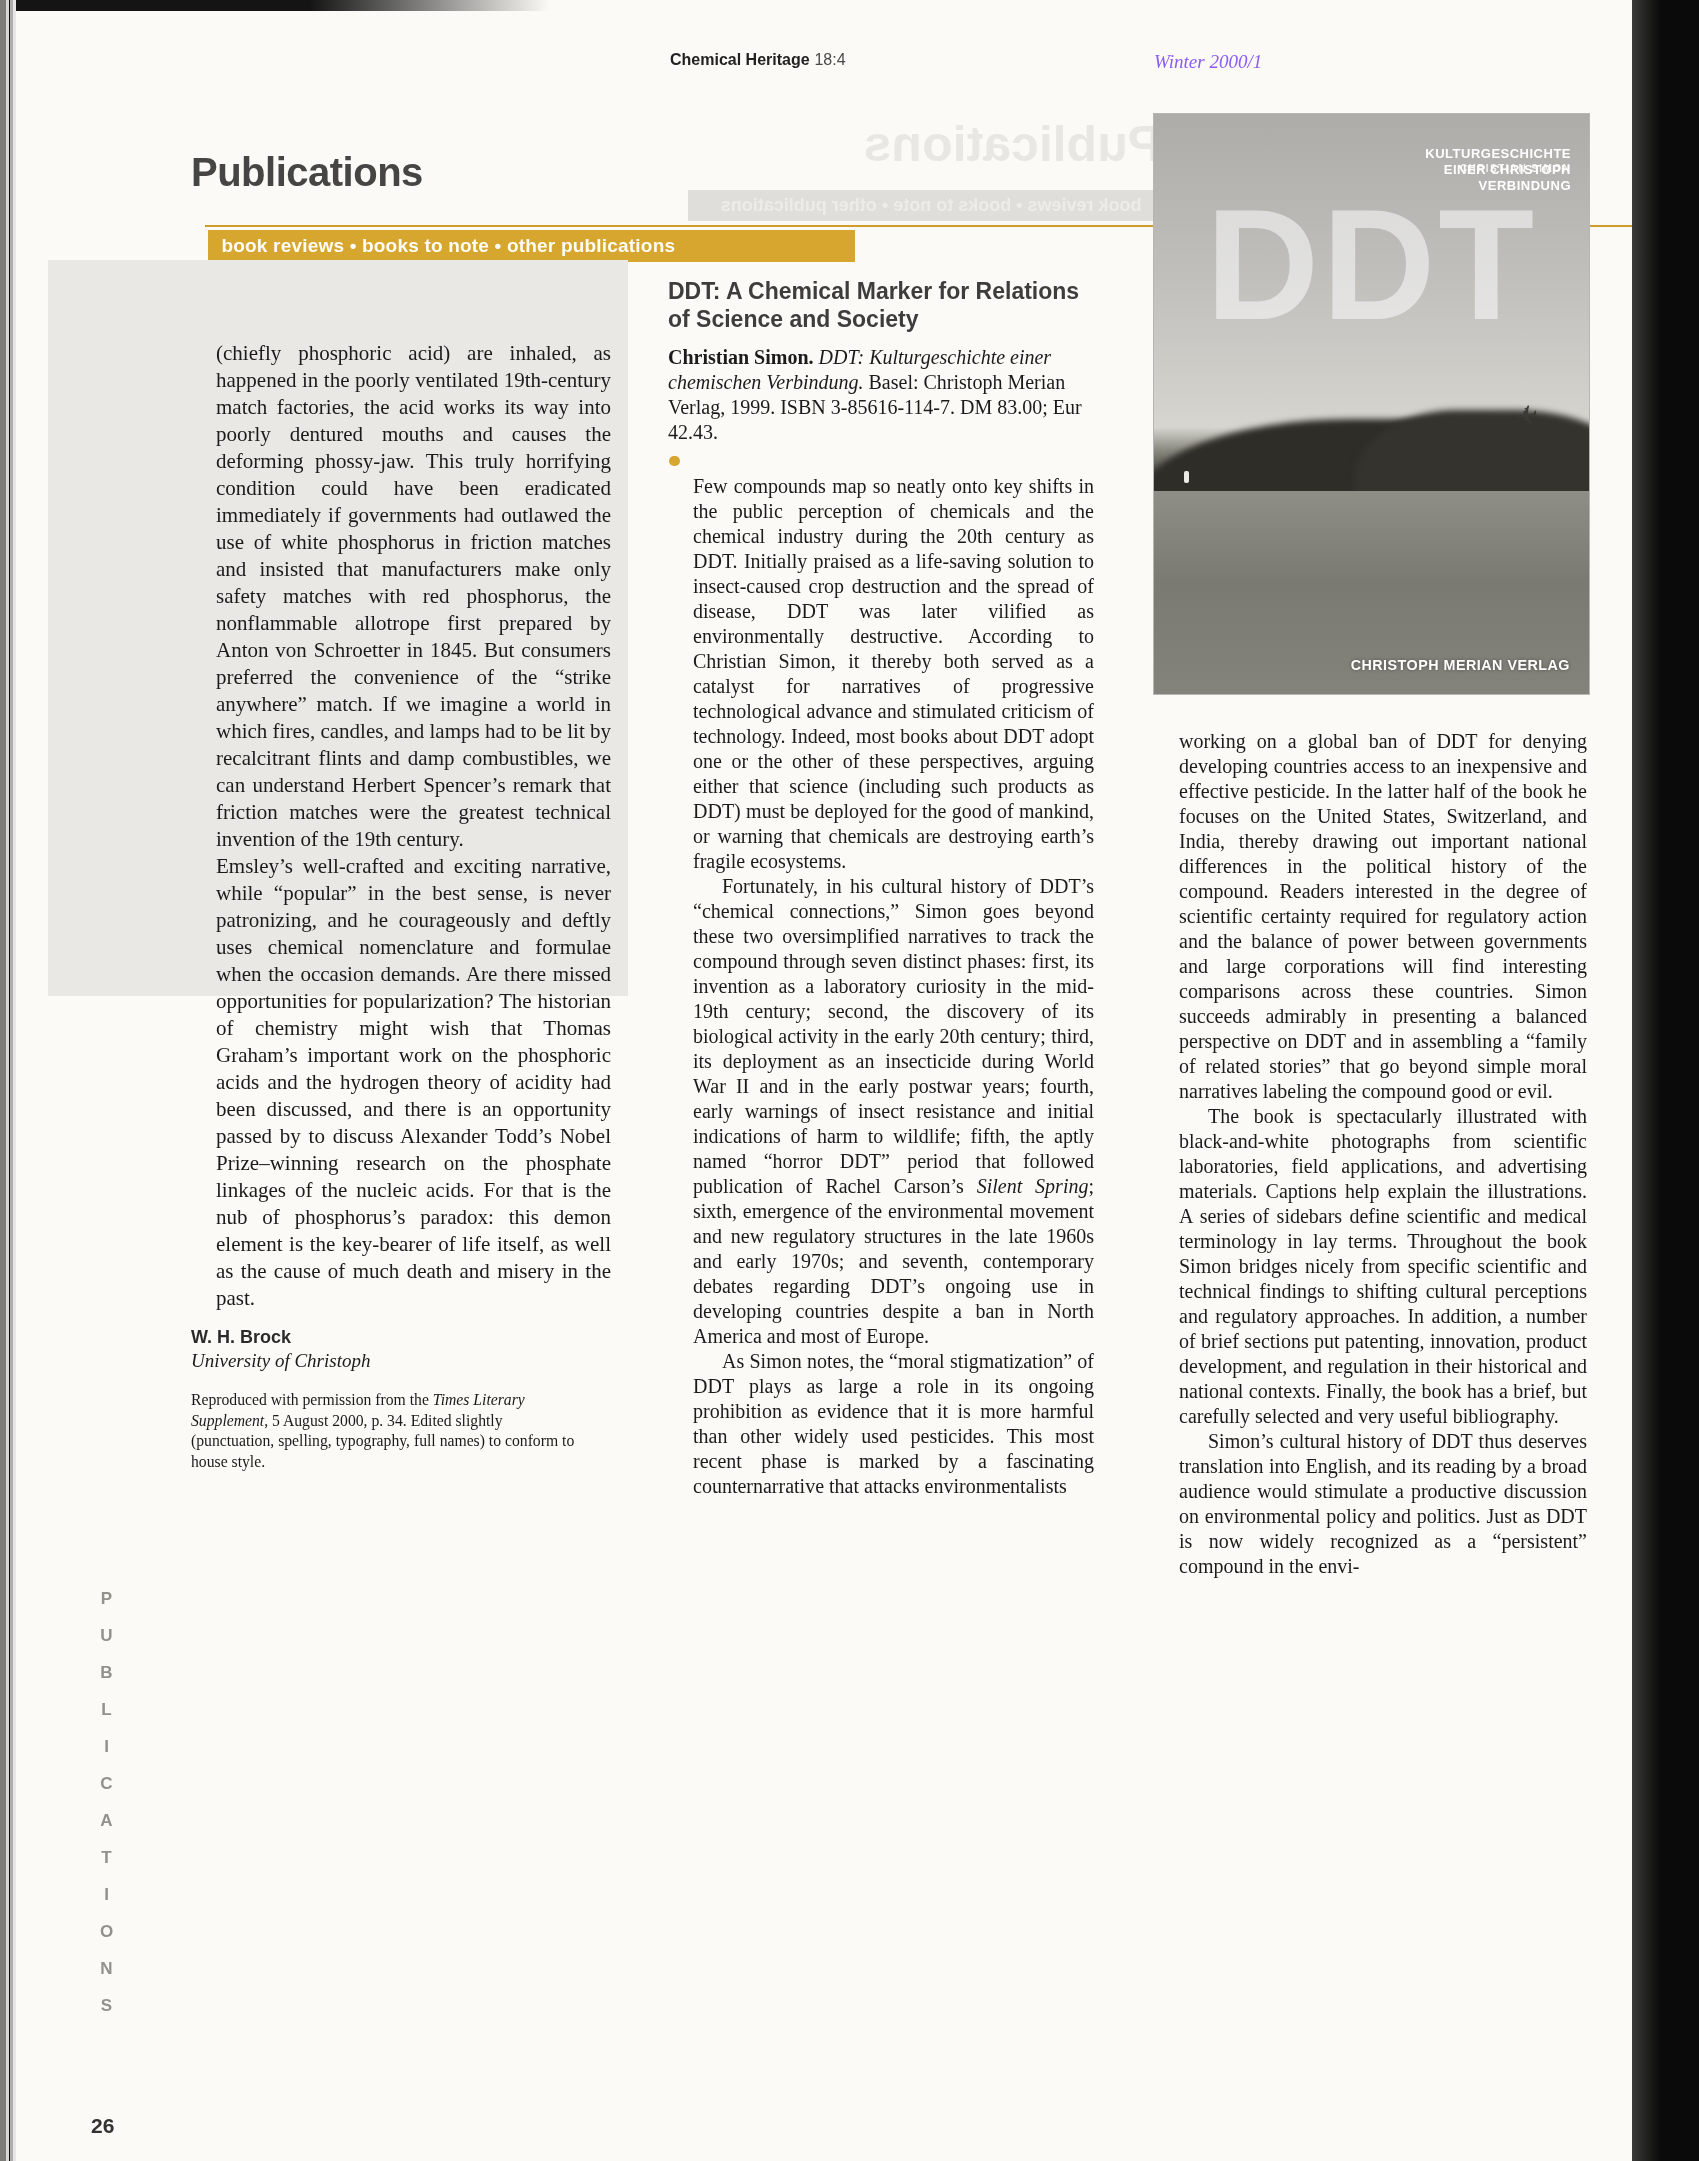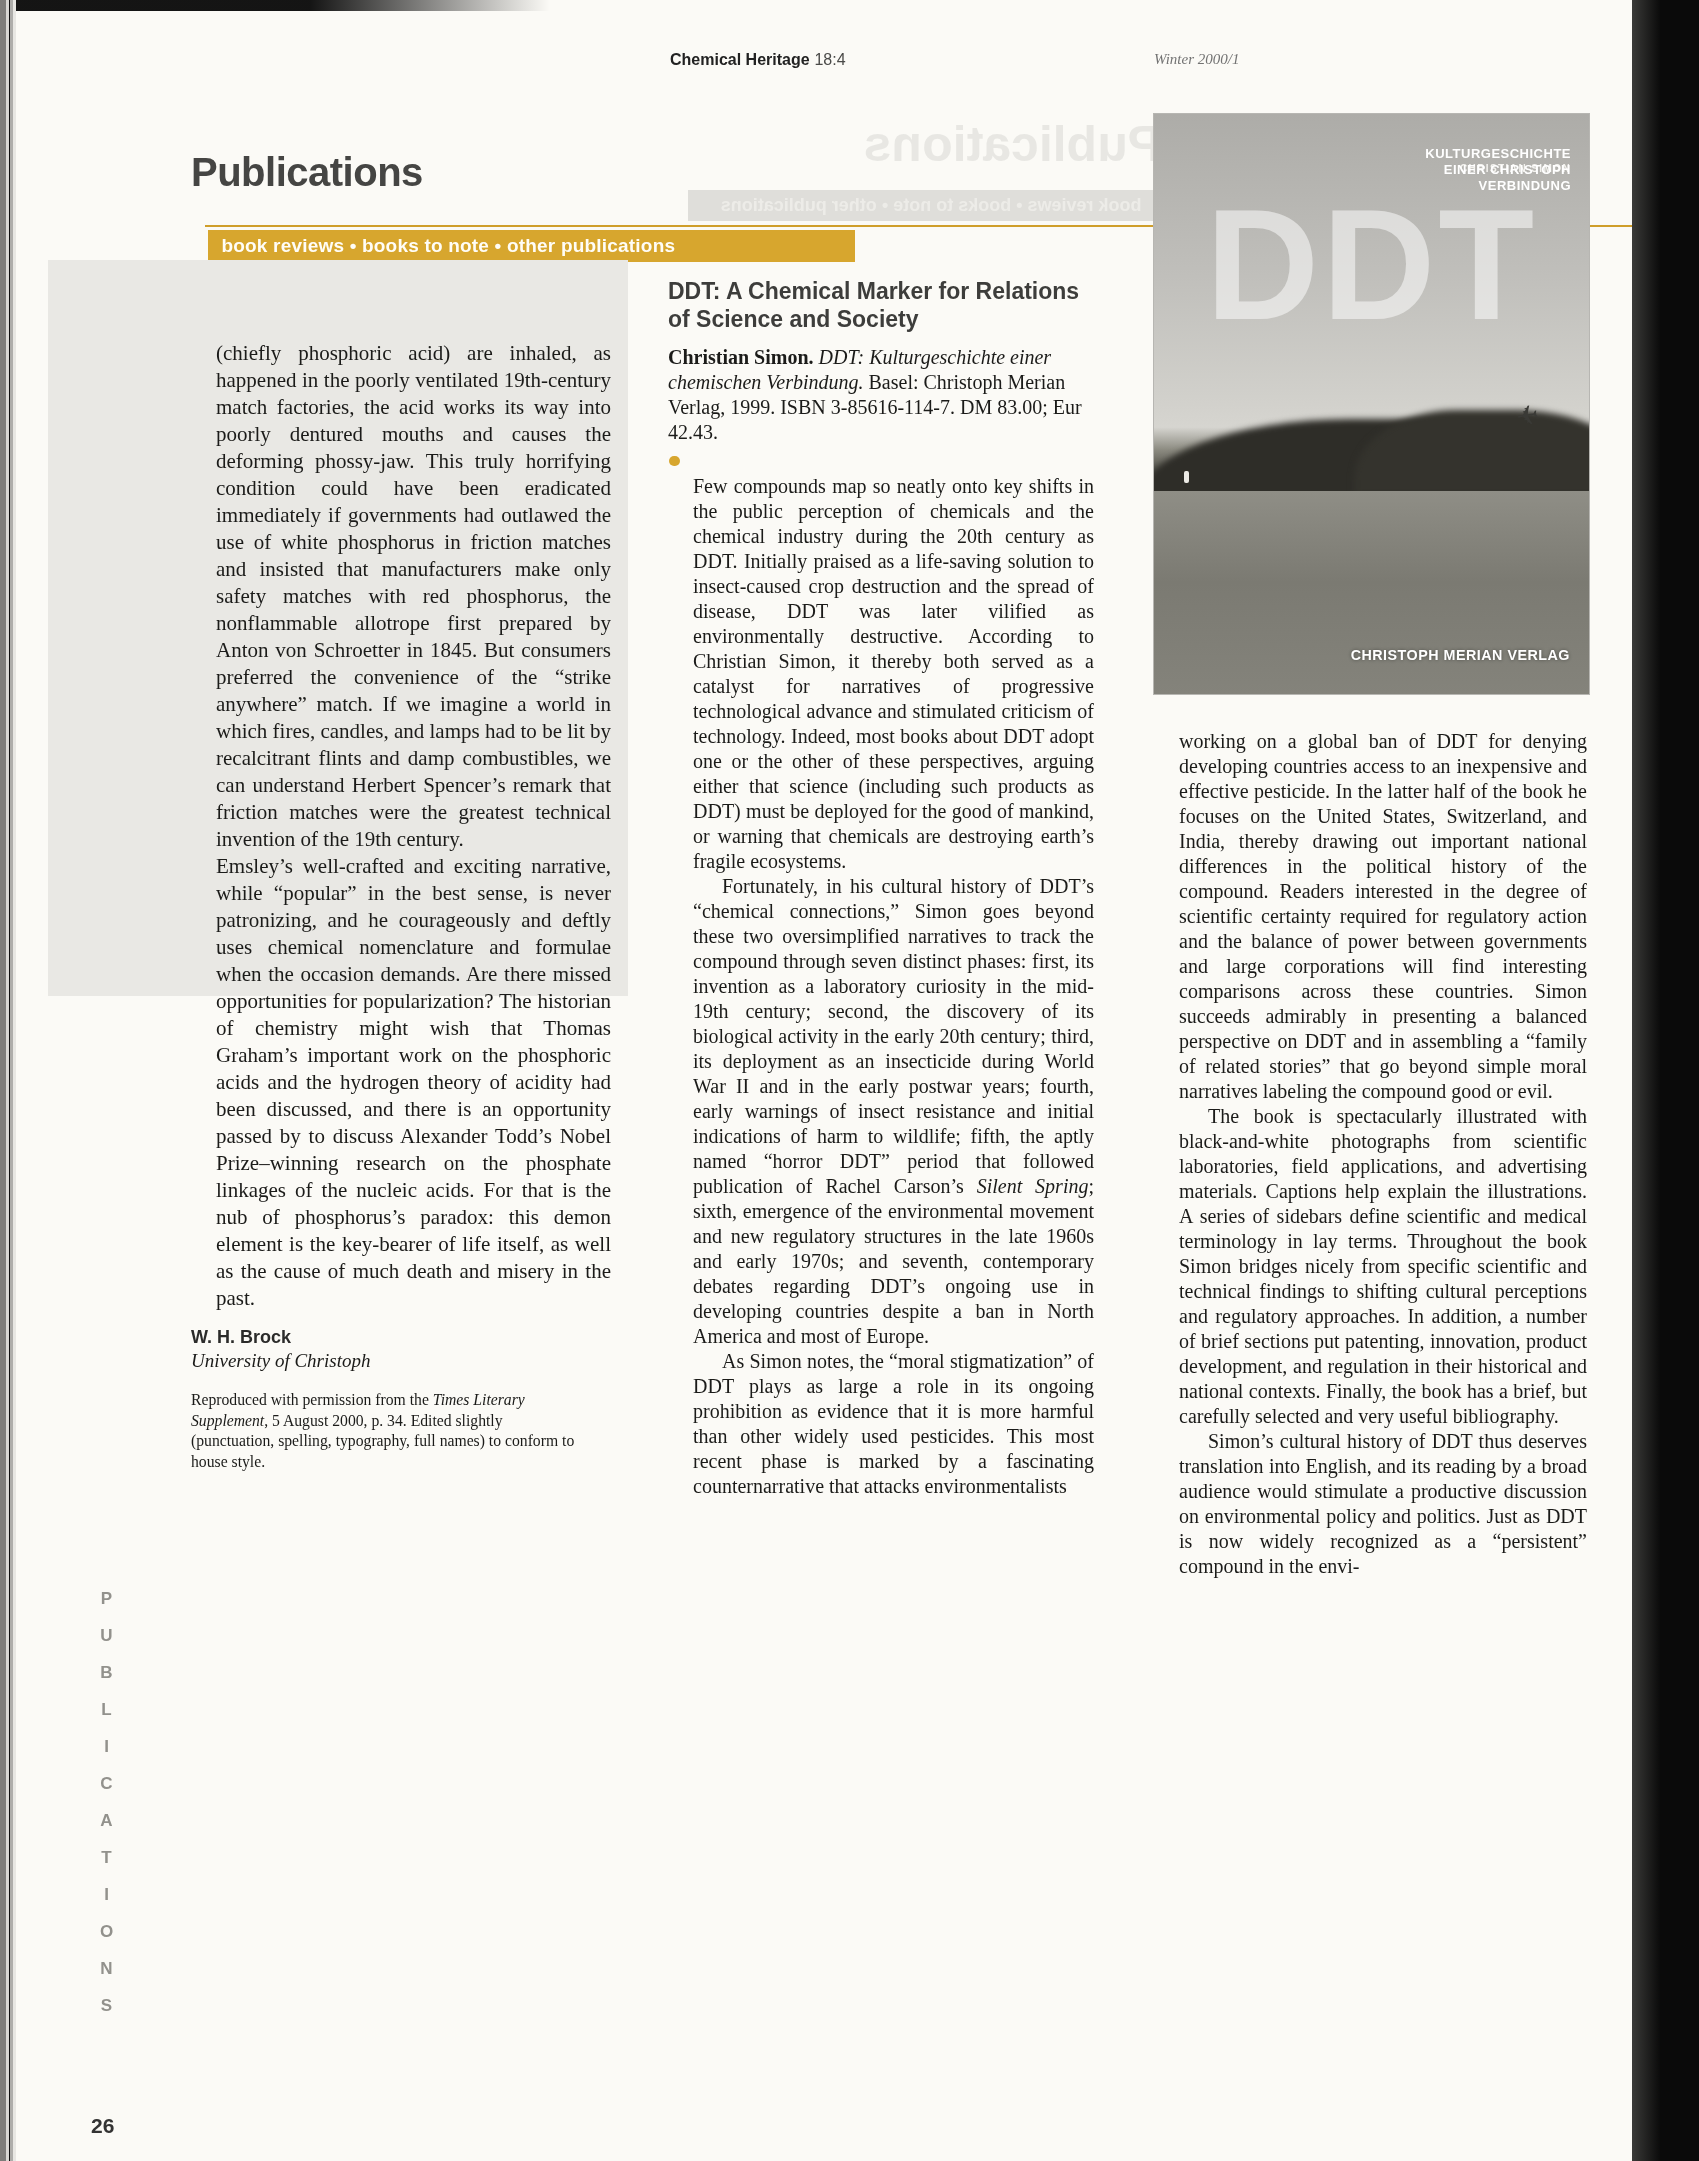--- a/index.html
+++ b/index.html
@@ -15,21 +15,21 @@
                 background:linear-gradient(90deg,#3a3a38,#0b0b0b); }
   .page { position:absolute; left:16px; top:0; width:1656px; height:2161px; background:#fbfaf6; overflow:hidden; }
   .top-sliver { position:absolute; left:0; top:0; width:534px; height:10.5px;
                 background:linear-gradient(90deg, rgba(8,8,8,.95) 55%, rgba(8,8,8,0)); }
 
   
   .rh { position:absolute; top:51px; }
   .rh-left { left:654px; font-family:"Liberation Sans",sans-serif; font-size:16px; color:#222; }
   .rh-bold { font-weight:bold; }
   .rh-issue { font-weight:normal; color:#4a4a48; margin-left:4.8px; }
-  .rh-right { left:1138px; font-style:italic; font-size:15px; color:#737373; }
+  .rh-right { left:1138px; font-style:italic; font-size:19px; color:#8b5cf6; }
 
   
   .ghost-title { position:absolute; left:668px; top:115px; width:477px;
                  font-family:"Liberation Sans",sans-serif; font-weight:bold; font-size:50px;
                  color:#8a8a86; opacity:.16; transform:scaleX(-1); }
   .ghost-bar { position:absolute; left:672px; top:190px; width:465px; height:30.5px;
                background:#d6d5d1; opacity:.75; overflow:hidden; }
   .ghost-bar span { display:block; transform:scaleX(-1); color:#e9e8e4;
                     font:bold 18px/30.5px "Liberation Sans",sans-serif; padding:0 11.5px; }
 
@@ -80,21 +80,21 @@
                color:rgba(255,255,255,.52); }
   .cover-author { position:absolute; top:16px; right:18px; font:bold 10px/13.4px "Liberation Sans",sans-serif;
                   letter-spacing:1.4px; color:#f4f3ef;margin-top:32px; }
   .cover-title { position:absolute; top:32px; right:18px; text-align:right;
                  font:bold 13px/16px "Liberation Sans",sans-serif; color:#ffffff; letter-spacing:0.5px; }
   .cover-title span { display:block; }
   .plane { position:absolute; top:286px; right:50px; font-size:27px; color:#3a3a36;
            transform:rotate(-10deg) scaleX(-1); }
   .figure-dot { position:absolute; top:357px; left:30px; width:4.8px; height:11.5px;
                 background:#eceae5; border-radius:1.9px; }
-  .cover-pub { position:absolute; bottom:30px; right:19px; font:bold 14.3px/17px "Liberation Sans",sans-serif;
+  .cover-pub { position:absolute; bottom:20px; right:19px; font:bold 14.3px/17px "Liberation Sans",sans-serif;
                color:#ffffff; letter-spacing:0.5px; text-shadow:0 0 3.8px rgba(0,0,0,.45); }
 
   
   .side-label { position:absolute; left:80px; top:1589px; writing-mode:vertical-rl; text-orientation:upright;
                 font:bold 17px "Liberation Sans",sans-serif; letter-spacing:18px; color:#92918c; }
   .page-num { position:absolute; left:75px; top:2082px; font:bold 21px "Liberation Sans",sans-serif; color:#333;margin-top:32px; }
 </style>
 </head>
 <body>
 

